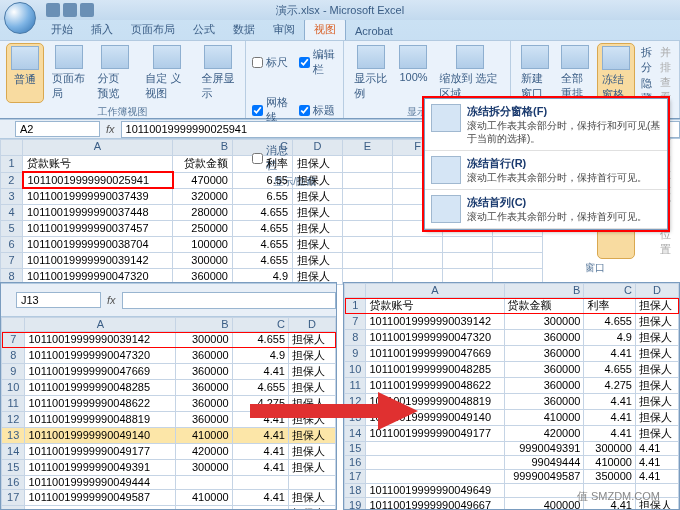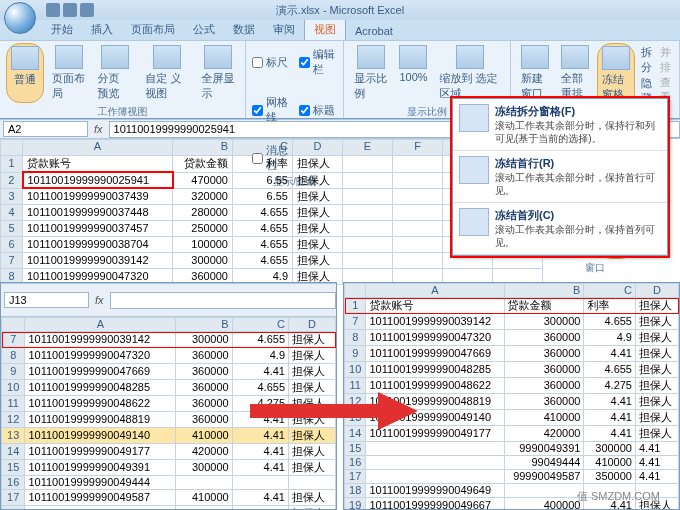--- a/index.html
+++ b/index.html
@@ -11,32 +11,32 @@
 .qat-ic{width:14px;height:14px;background:#6a8fb5;border-radius:2px}
 .tb-title{position:absolute;left:50%;transform:translateX(-50%);color:#3a5d85}
 .tabs{display:flex;padding-left:42px;height:20px;align-items:flex-end}
 .tab{padding:3px 9px;color:#3a5d85;cursor:pointer}
 .tab.active{background:#eaf2fb;border:1px solid #8eafd0;border-bottom:none;border-radius:3px 3px 0 0;color:#d9622a;font-weight:normal}
 .ribbon{background:#eaf2fb;height:78px;display:flex;border-top:1px solid #b3cae0}
 .rgroup{border-right:1px solid #b8cde2;padding:2px 6px;display:flex;flex-direction:column;justify-content:space-between}
 .rgroup-label{text-align:center;color:#5a7a9c;font-size:10px;padding-top:2px}
 .rbtn{display:flex;flex-direction:column;align-items:center;padding:2px 4px;color:#3a5d85}
 .rbtn-big-ic{width:28px;height:24px;background:linear-gradient(#d0e3f5,#b0cce8);border:1px solid #8eafd0;margin-bottom:2px}
-.rbtn.sel{background:#f8dba0;border:1px solid #d9a850;border-radius:14px}
+.rbtn.sel{background:#f8dba0;border:1px solid #d9a850;border-radius:5px}
 .rrow{display:flex;gap:4px}
 .chk{display:flex;align-items:center;gap:3px;color:#3a5d85;font-size:10px}
 .chk input{width:11px;height:11px}
-.freeze-menu{position:absolute;right:12px;top:98px;width:216px;background:#fff;border:1px solid #7a9cbf;box-shadow:2px 2px 4px rgba(0,0,0,.3);z-index:10;outline:2px solid red}
+.freeze-menu{position:absolute;right:12px;top:98px;width:244px;background:#fff;border:1px solid #7a9cbf;box-shadow:2px 2px 4px rgba(0,0,0,.3);z-index:10;outline:2px solid red}
 .fm-item{display:flex;padding:5px 6px;border-bottom:1px solid #e0e0e0;gap:6px}
 .fm-ic{width:30px;height:28px;background:#d5e5f5;border:1px solid #a0b8d0;flex-shrink:0}
 .fm-txt{flex:1}
 .fm-title{color:#1a3a6e;font-weight:bold;font-size:11px}
 .fm-desc{color:#444;font-size:10px;line-height:1.3}
 .namebox-row{height:20px;background:#e8eff7;border-top:1px solid #b3cae0;border-bottom:1px solid #b3cae0;display:flex;align-items:center}
-.namebox{width:85px;background:#fff;border:1px solid #99b5d0;padding:1px 4px;margin-left:3px}
+.namebox{width:85px;background:#fff;border:1px solid #99b5d0;padding:1px 4px;margin-left:15px}
 .fx{margin:0 6px;font-style:italic;color:#555}
 .formula{flex:1;background:#fff;border:1px solid #99b5d0;padding:1px 4px;height:17px}
 .grid{display:table;border-collapse:collapse;font-size:11px}
 .grid-row{display:table-row}
 .gc{display:table-cell;border:1px solid #c5d4e5;padding:0 4px;height:16px;overflow:hidden;white-space:nowrap}
 .rh{background:#e0e8f0;text-align:center;color:#3a5d85;width:22px}
 .ch{background:#e0e8f0;text-align:center;color:#3a5d85}
 .top-grid .gc.colA{width:150px}
 .top-grid .gc.colB{width:60px;text-align:right}
 .top-grid .gc.colC{width:60px;text-align:right}

